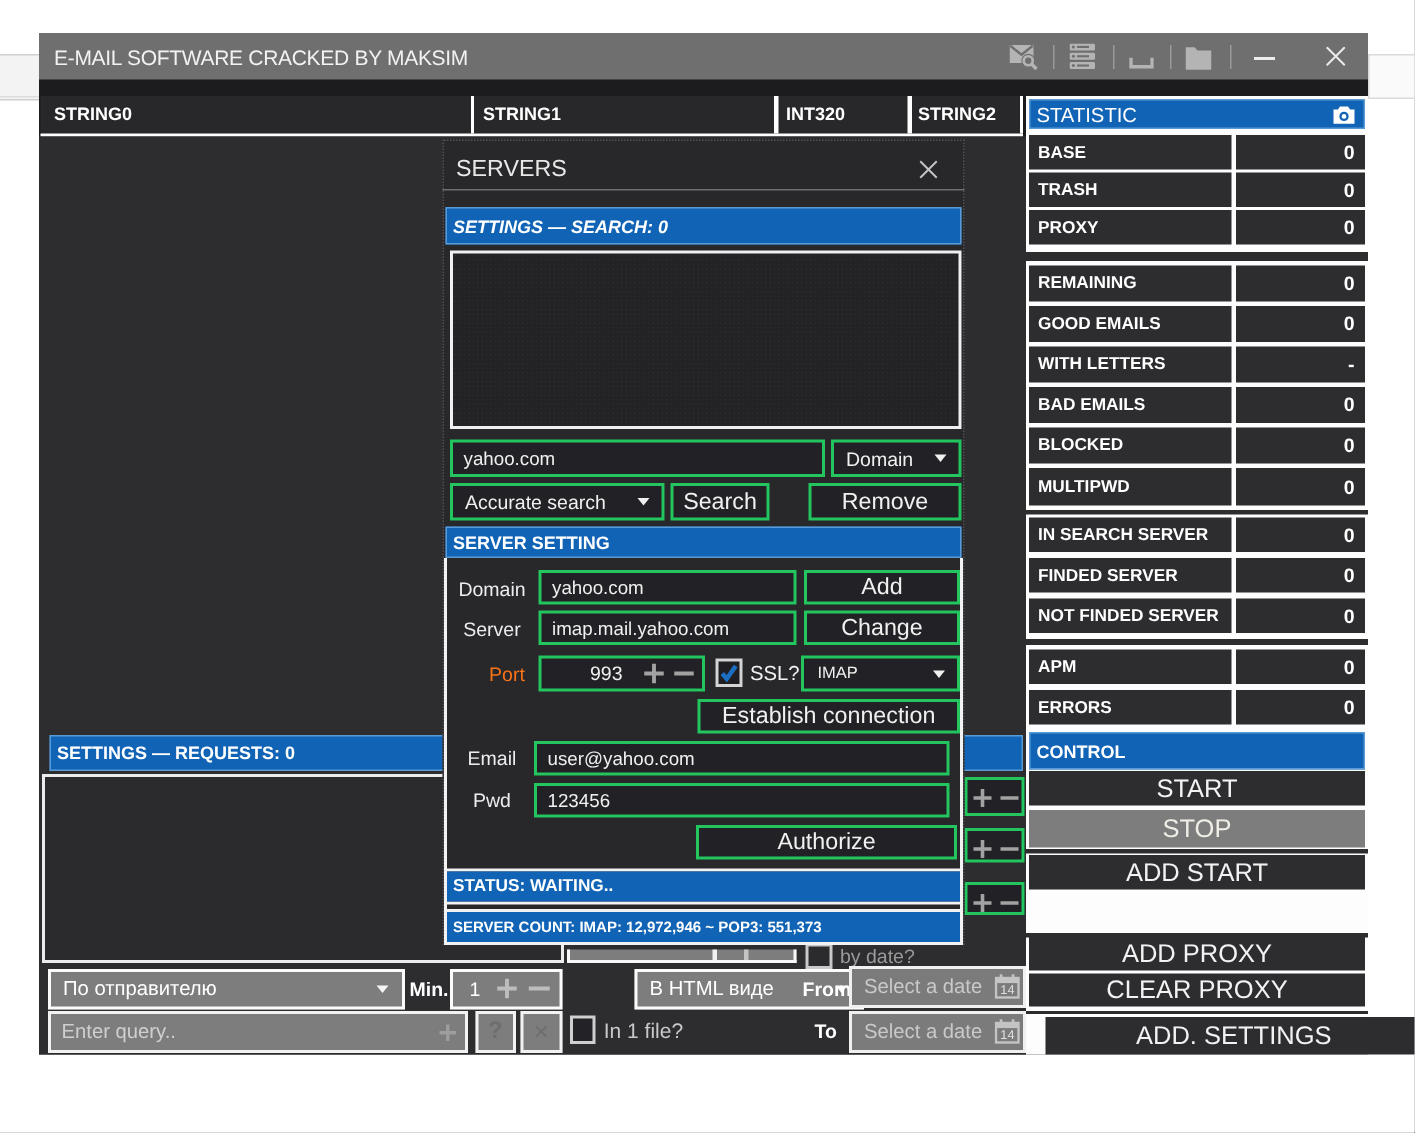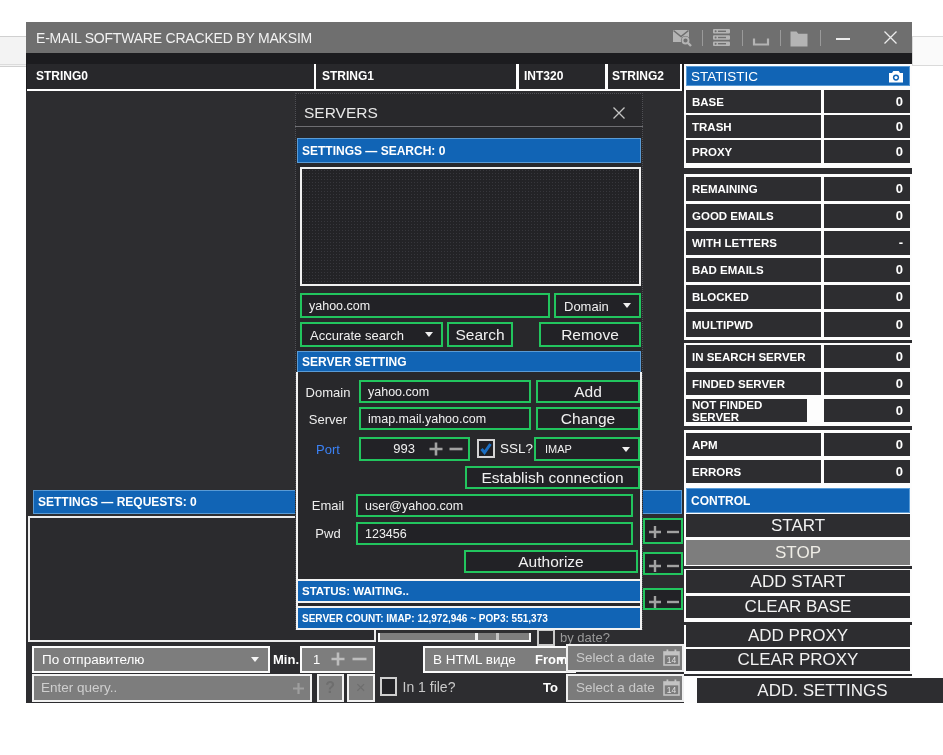--- a/index.html
+++ b/index.html
@@ -184,50 +184,49 @@
   <div class="abs statrow lbl" style="left:2px; top:194px; width:135px; height:24px; padding-left:6px; font-weight:bold; font-size:11.5px;">BAD EMAILS</div>
   <div class="abs statrow" style="left:140px; top:194px; width:86px; height:24px; line-height:24px; text-align:right; padding-right:7px; font-weight:bold; font-size:13px;">0</div>
   <div class="abs statrow lbl" style="left:2px; top:221px; width:135px; height:24px; padding-left:6px; font-weight:bold; font-size:11.5px;">BLOCKED</div>
   <div class="abs statrow" style="left:140px; top:221px; width:86px; height:24px; line-height:24px; text-align:right; padding-right:7px; font-weight:bold; font-size:13px;">0</div>
   <div class="abs statrow lbl" style="left:2px; top:248px; width:135px; height:25px; padding-left:6px; font-weight:bold; font-size:11.5px;">MULTIPWD</div>
   <div class="abs statrow" style="left:140px; top:248px; width:86px; height:25px; line-height:25px; text-align:right; padding-right:7px; font-weight:bold; font-size:13px;">0</div>
   <div class="abs statrow lbl" style="left:2px; top:281px; width:135px; height:23px; padding-left:6px; font-weight:bold; font-size:11.5px;">IN SEARCH SERVER</div>
   <div class="abs statrow" style="left:140px; top:281px; width:86px; height:23px; line-height:23px; text-align:right; padding-right:7px; font-weight:bold; font-size:13px;">0</div>
   <div class="abs statrow lbl" style="left:2px; top:308px; width:135px; height:23px; padding-left:6px; font-weight:bold; font-size:11.5px;">FINDED SERVER</div>
   <div class="abs statrow" style="left:140px; top:308px; width:86px; height:23px; line-height:23px; text-align:right; padding-right:7px; font-weight:bold; font-size:13px;">0</div>
-  <div class="abs statrow lbl" style="left:2px; top:335px; width:121px; height:23px; padding-left:6px; font-weight:bold; font-size:11.5px;">NOT FINDED SERVER</div>
+  <div class="abs statrow lbl" style="left:2px; top:335px; width:135px; height:23px; padding-left:6px; font-weight:bold; font-size:11.5px;">NOT FINDED SERVER</div>
   <div class="abs statrow" style="left:140px; top:335px; width:86px; height:23px; line-height:23px; text-align:right; padding-right:7px; font-weight:bold; font-size:13px;">0</div>
   <div class="abs statrow lbl" style="left:2px; top:369px; width:135px; height:23px; padding-left:6px; font-weight:bold; font-size:11.5px;">APM</div>
   <div class="abs statrow" style="left:140px; top:369px; width:86px; height:23px; line-height:23px; text-align:right; padding-right:7px; font-weight:bold; font-size:13px;">0</div>
   <div class="abs statrow lbl" style="left:2px; top:396px; width:135px; height:23px; padding-left:6px; font-weight:bold; font-size:11.5px;">ERRORS</div>
   <div class="abs statrow" style="left:140px; top:396px; width:86px; height:23px; line-height:23px; text-align:right; padding-right:7px; font-weight:bold; font-size:13px;">0</div>
   <div class="abs" style="left:0px; top:104px; width:228px; height:6px; background:#2d2d30;"></div>
   <div class="abs" style="left:0px; top:362px; width:228px; height:4px; background:#2d2d30;"></div>
   <div class="abs" style="left:0px; top:276px; width:228px; height:3px; background:#2d2d30;"></div>
   <div class="abs" style="left:0px; top:502px; width:228px; height:2.5px; background:#2d2d30;"></div>
   <div class="abs" style="left:0px; top:557.5px; width:228px; height:3px; background:#2d2d30;"></div>
   <div class="abs" style="left:0px; top:609.5px; width:228px; height:2.5px; background:#2d2d30;"></div>
   <div class="abs bluebar" style="left:2px; top:424px; width:224px; height:25px;">CONTROL</div>
   <div class="abs ctlbtn" style="left:2px; top:450px; width:224px; height:23px;">START</div>
   <div class="abs ctlbtn" style="left:2px; top:476px; width:224px; height:25px; background:#7d7d7d; color:#efede6;">STOP</div>
   <div class="abs ctlbtn" style="left:2px; top:506px; width:224px; height:23px;">ADD START</div>
-  <div class="abs ctlbtn" style="left:2px; top:532px; width:224px; height:22px;">CLEAR BASE</div>
   <div class="abs ctlbtn" style="left:2px; top:560px; width:224px; height:23px;">ADD PROXY</div>
   <div class="abs ctlbtn" style="left:2px; top:585px; width:224px; height:22px;">CLEAR PROXY</div>
   <div class="abs ctlbtn" style="left:13px; top:614px; width:251px; height:25px;text-align:right;">ADD. SETTINGS</div>
 </div>
 
 <div class="abs" id="dialog" style="left:295px; top:93px; width:348px; height:537px; background:#28282b;">
   <div class="abs" style="left:0; top:0; width:348px; height:537px; border:1px dotted #505055;"></div>
   <div class="abs" style="left:9px; top:3px; height:33px; line-height:33px; color:#e8e8e8; font-size:15.5px;">SERVERS</div>
   <svg class="abs" style="left:317px; top:13px;" width="14" height="14" viewBox="0 0 14 14">
         <path d="M1.5 1.5 L12.5 12.5 M12.5 1.5 L1.5 12.5" stroke="#c4c4c4" stroke-width="1.3"></path>
       </svg>
   <div class="abs" style="left:0px; top:33px; width:348px; height:1px; background:#6e6e72;"></div>
-  <div class="abs bluebar" style="left:2px; top:45px; width:344px; height:25px;">SETTINGS — SEARCH: 0</div>
+  <div class="abs bluebar" style="left:2px; top:45px; width:344px; height:25px;font-style:italic;">SETTINGS — SEARCH: 0</div>
   <div class="abs tex" style="left:5px; top:74px; width:341px; height:119px; border:2px solid #f0f0f0; background-color:#232326;"></div>
   <div class="abs wbox tex" style="left:5px; top:200px; width:250px; height:25px;">
         <span style="position:absolute; left:7px; top:50%; transform:translateY(-50%); font-size:12.5px;">yahoo.com</span>
       </div>
   <div class="abs wbox tex" style="left:259px; top:200px; width:87px; height:25px;">
         <span style="position:absolute; left:8px; top:50%; transform:translateY(-50%); font-size:13px;">Domain</span>
         <span class="dd-arrow-w"></span>
       </div>
   <div class="abs wbox tex" style="left:5px; top:229px; width:143px; height:25px;">
         <span style="position:absolute; left:8px; top:50%; transform:translateY(-50%); font-size:13px;">Accurate search</span>
@@ -241,21 +240,21 @@
   <div class="abs btn" style="left:5px; top:288px; width:56px; height:22px; color:#ededed; font-size:13px;">Domain</div>
   <div class="abs wbox tex" style="left:64px; top:287px; width:172px; height:23px;">
         <span style="position:absolute; left:7px; top:50%; transform:translateY(-50%); font-size:12.5px;">yahoo.com</span>
       </div>
   <div class="abs wbox tex btn" style="left:241px; top:287px; width:104px; height:23px; font-size:15.5px;">Add</div>
   <div class="abs btn" style="left:5px; top:315px; width:56px; height:22px; color:#ededed; font-size:13px;">Server</div>
   <div class="abs wbox tex" style="left:64px; top:314px; width:172px; height:23px;">
         <span style="position:absolute; left:7px; top:50%; transform:translateY(-50%); font-size:12.5px;">imap.mail.yahoo.com</span>
       </div>
   <div class="abs wbox tex btn" style="left:241px; top:314px; width:104px; height:23px; font-size:15.5px;">Change</div>
-  <div class="abs btn" style="left:5px; top:345px; width:56px; height:22px; color:#3b82f6; font-size:13px;">Port</div>
+  <div class="abs btn" style="left:15px; top:345px; width:56px; height:22px; color:#f97316; font-size:13px;">Port</div>
   <div class="abs wbox tex" style="left:64px; top:344px; width:111px; height:24px;"></div>
   <div class="abs" style="left:64px; top:344px; width:56px; height:24px; line-height:24px; text-align:right; color:#f0f0f0; font-size:13px;">993</div>
   <svg class="abs" style="left:133px; top:348px;" width="16" height="16" viewBox="0 0 16 16">
         <path d="M8 1.5 V14.5 M1.5 8 H14.5" stroke="#a2a2a2" stroke-width="2.6"></path>
       </svg>
   <svg class="abs" style="left:153px; top:348px;" width="16" height="16" viewBox="0 0 16 16">
         <path d="M1.5 8 H14.5" stroke="#a2a2a2" stroke-width="2.6"></path>
       </svg>
   <div class="abs" style="left:182px; top:346px; width:18px; height:19px; border:2px solid #d4d4d4; background:#1f1f23;"><svg width="14" height="15" viewBox="0 0 14 15">
           <path d="M2.5 8 L5.5 11.5 L11.5 3" stroke="#1b6ec2" stroke-width="3" fill="none"></path>

